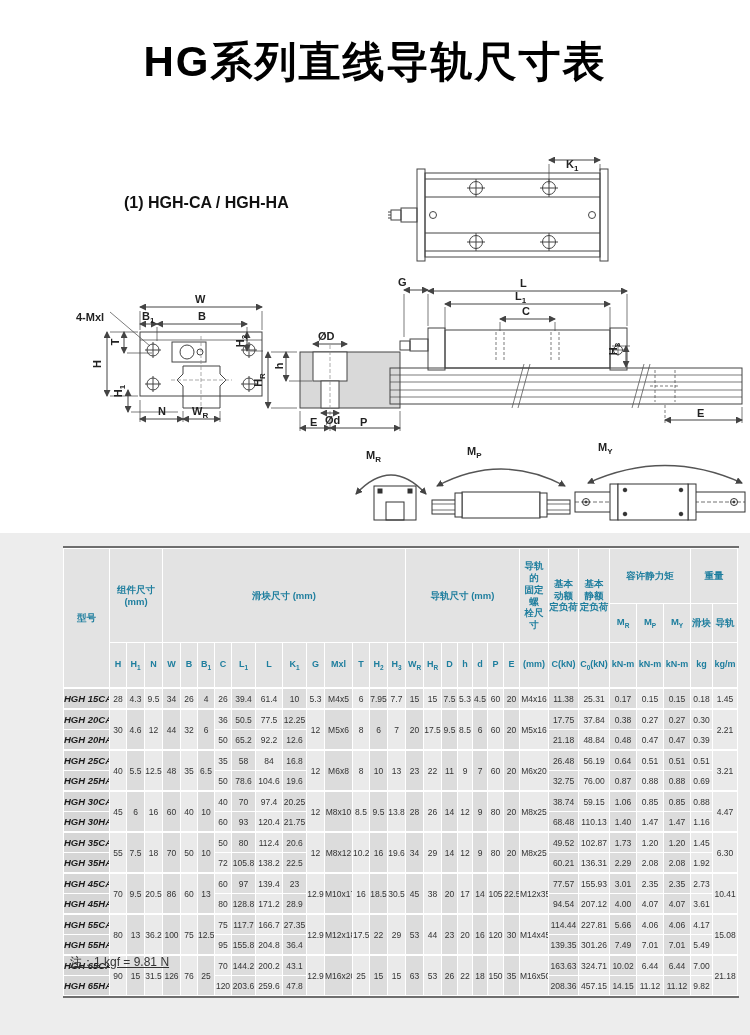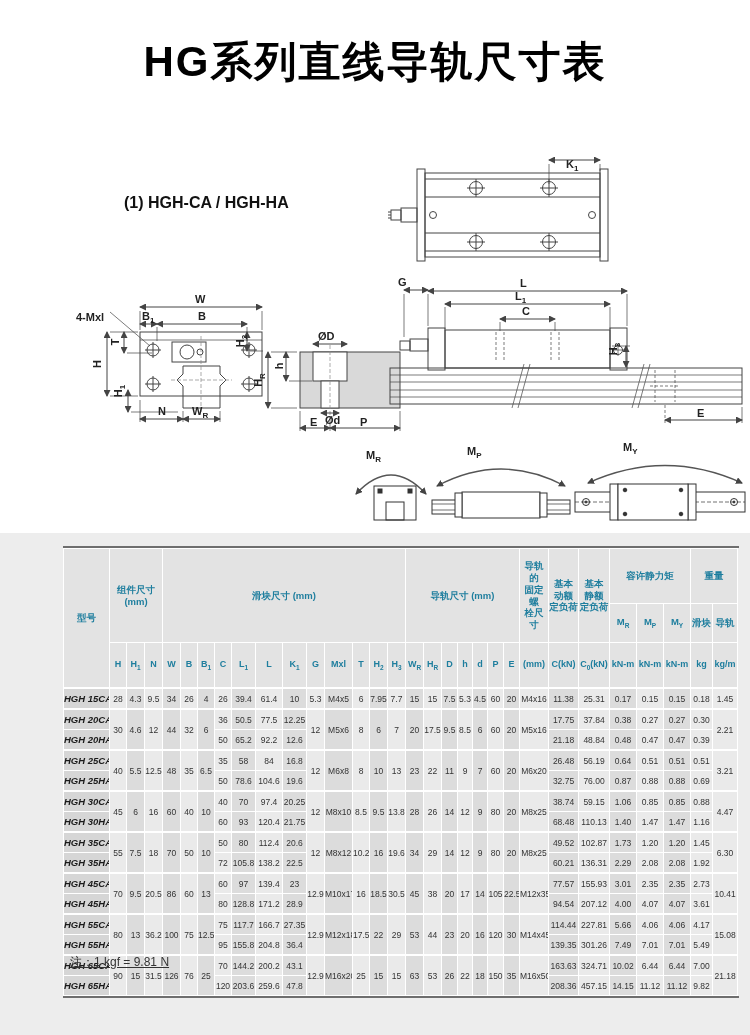--- a/index.html
+++ b/index.html
@@ -238,21 +238,21 @@
     <div class="dlabel" style="left:310px;top:417px">E</div>
     <div class="dlabel" style="left:360px;top:417px">P</div>
     <div class="dlabel" style="left:398px;top:277px">G</div>
     <div class="dlabel" style="left:520px;top:278px">L</div>
     <div class="dlabel" style="left:515px;top:291px">L<sub>1</sub></div>
     <div class="dlabel" style="left:522px;top:306px">C</div>
     <div class="dlabel rot" style="left:615px;top:349px">H<sub>3</sub></div>
     <div class="dlabel" style="left:697px;top:408px">E</div>
     <div class="dlabel" style="left:366px;top:450px">M<sub>R</sub></div>
     <div class="dlabel" style="left:467px;top:446px">M<sub>P</sub></div>
-    <div class="dlabel" style="left:623px;top:442px">M<sub>Y</sub></div>
+    <div class="dlabel" style="left:598px;top:442px">M<sub>Y</sub></div>
   </div>
 
   <div class="gray-panel"></div>
 
   <div class="tablewrap">
     <table class="dim">
         <colgroup>
           <col style="width: 46px;">
           <col style="width: 17px;">
           <col style="width: 18px;">

